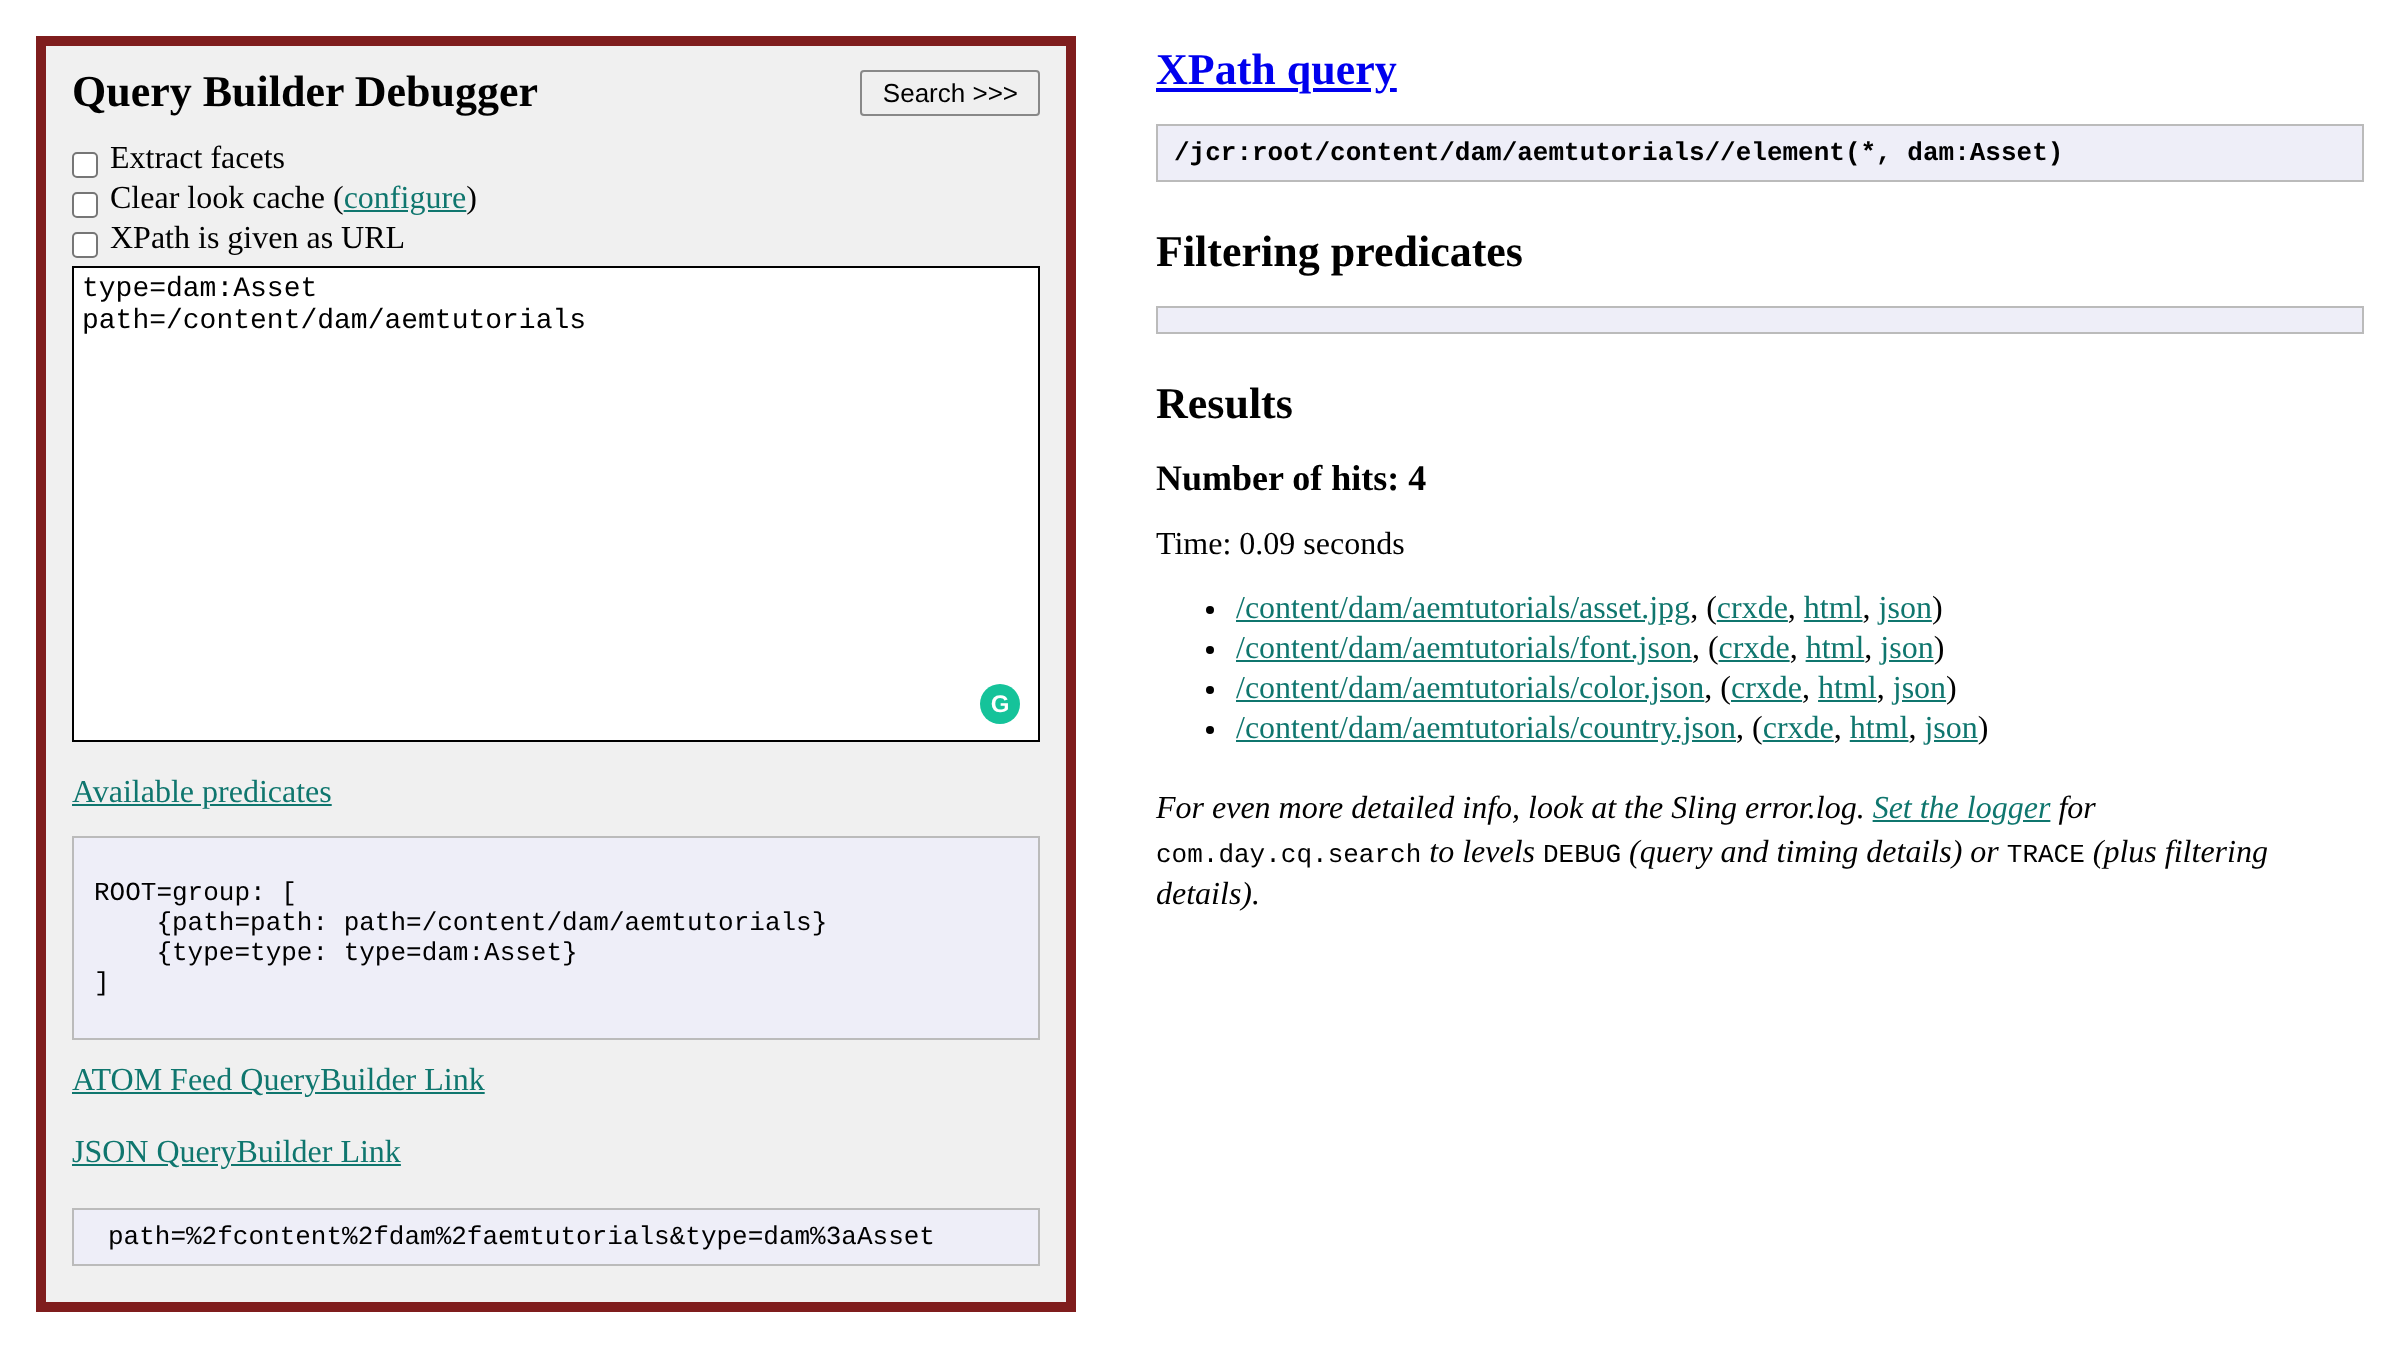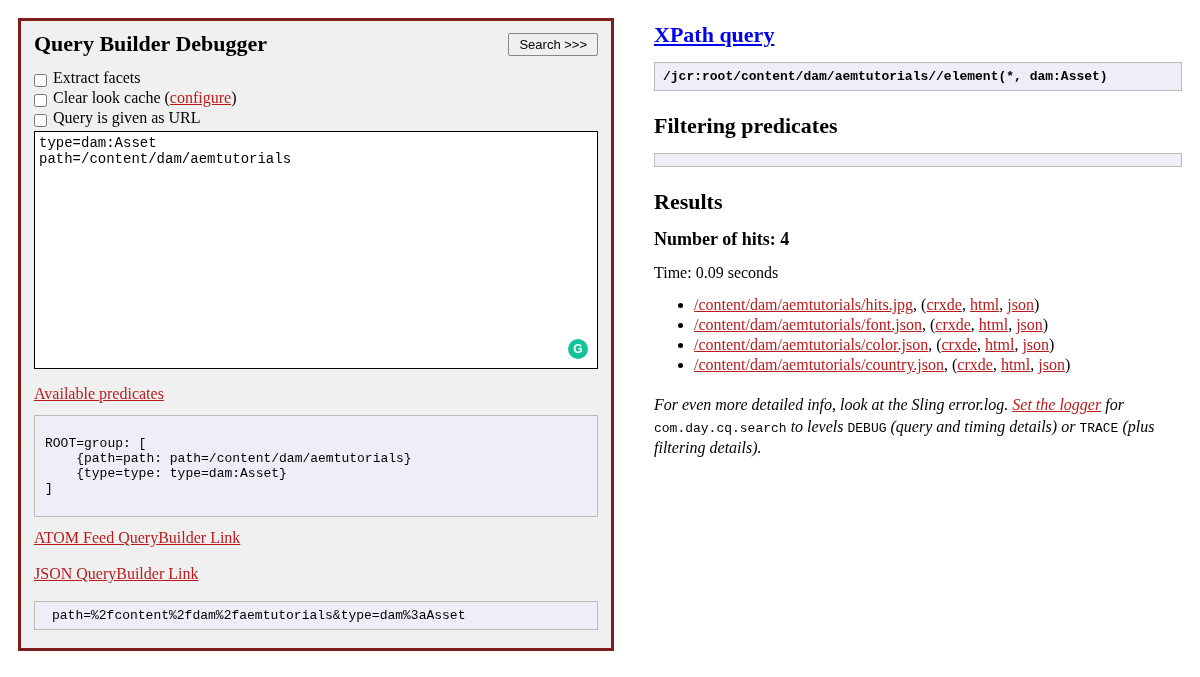--- a/index.html
+++ b/index.html
@@ -7,23 +7,23 @@
     margin: 0;
     padding: 18px;
     font-family: "Times New Roman", Times, serif;
     font-size: 16px;
     color: #000;
     display: flex;
     gap: 40px;
     background: #fff;
   }
   .left-panel {
-    width: 596px;
+    width: 520px;
     background: #f0f0f0;
-    border: 3px solid #7f1d1d;
+    border: 5px solid #7f1d1d;
     padding: 10px 13px 18px 13px;
   }
   .right-panel {
     flex: 1;
     padding-top: 4px;
   }
   .title-row {
     display: flex;
     justify-content: space-between;
     align-items: center;
@@ -80,21 +80,21 @@
     color: #fff;
     font-family: Arial, sans-serif;
     font-weight: bold;
     font-size: 12px;
     display: flex;
     align-items: center;
     justify-content: center;
     pointer-events: none;
   }
   a.link {
-    color: #b91c1c;
+    color: #0f766e;
     text-decoration: underline;
   }
   .link-row {
     margin: 12px 0;
   }
   h3.subhead {
     font-size: 20px;
     font-weight: bold;
     margin: 18px 0 12px 0;
   }
@@ -181,21 +181,21 @@
     <span>Extract facets</span>
   </div>
   <div class="cb-row">
     <input type="checkbox" style="">
     <span>
       <span>Clear look cache (</span><a href="#" class="link">configure</a><span>)</span>
     </span>
   </div>
   <div class="cb-row">
     <input type="checkbox" style="">
-    <span>Query is given as URL</span>
+    <span>XPath is given as URL</span>
   </div>
 
   <div class="textarea-wrap">
     <textarea class="query-text" id="qta" style="">type=dam:Asset
 path=/content/dam/aemtutorials</textarea>
     <div class="grammarly-badge">G</div>
   </div>
 
   <div class="link-row">
     <a href="#" class="link">Available predicates</a>
@@ -222,21 +222,21 @@
   <div class="xpath-box">/jcr:root/content/dam/aemtutorials//element(*, dam:Asset)</div>
 
   <h2>Filtering predicates</h2>
   <div class="filter-box"></div>
 
   <h2>Results</h2>
   <div class="results-h3">Number of hits: 4</div>
   <div class="time-line">Time: 0.09 seconds</div>
 
   <ul class="hits" id="hits-list">
-      <li><a href="#" class="link">/content/dam/aemtutorials/hits.jpg</a>, (<a href="#" class="link">crxde</a>, <a href="#" class="link">html</a>, <a href="#" class="link">json</a>)</li>
+      <li><a href="#" class="link">/content/dam/aemtutorials/asset.jpg</a>, (<a href="#" class="link">crxde</a>, <a href="#" class="link">html</a>, <a href="#" class="link">json</a>)</li>
       <li><a href="#" class="link">/content/dam/aemtutorials/font.json</a>, (<a href="#" class="link">crxde</a>, <a href="#" class="link">html</a>, <a href="#" class="link">json</a>)</li>
       <li><a href="#" class="link">/content/dam/aemtutorials/color.json</a>, (<a href="#" class="link">crxde</a>, <a href="#" class="link">html</a>, <a href="#" class="link">json</a>)</li>
       <li><a href="#" class="link">/content/dam/aemtutorials/country.json</a>, (<a href="#" class="link">crxde</a>, <a href="#" class="link">html</a>, <a href="#" class="link">json</a>)</li>
     </ul>
 
   <div class="footnote">
     <span>For even more detailed info, look at the Sling error.log. </span><a href="#" class="link">Set the logger</a><span> for </span><span class="mono">com.day.cq.search</span><span> to levels </span><span class="mono">DEBUG</span><span> (query and timing details) or </span><span class="mono">TRACE</span><span> (plus filtering details).</span>
   </div>
 </div>
 

